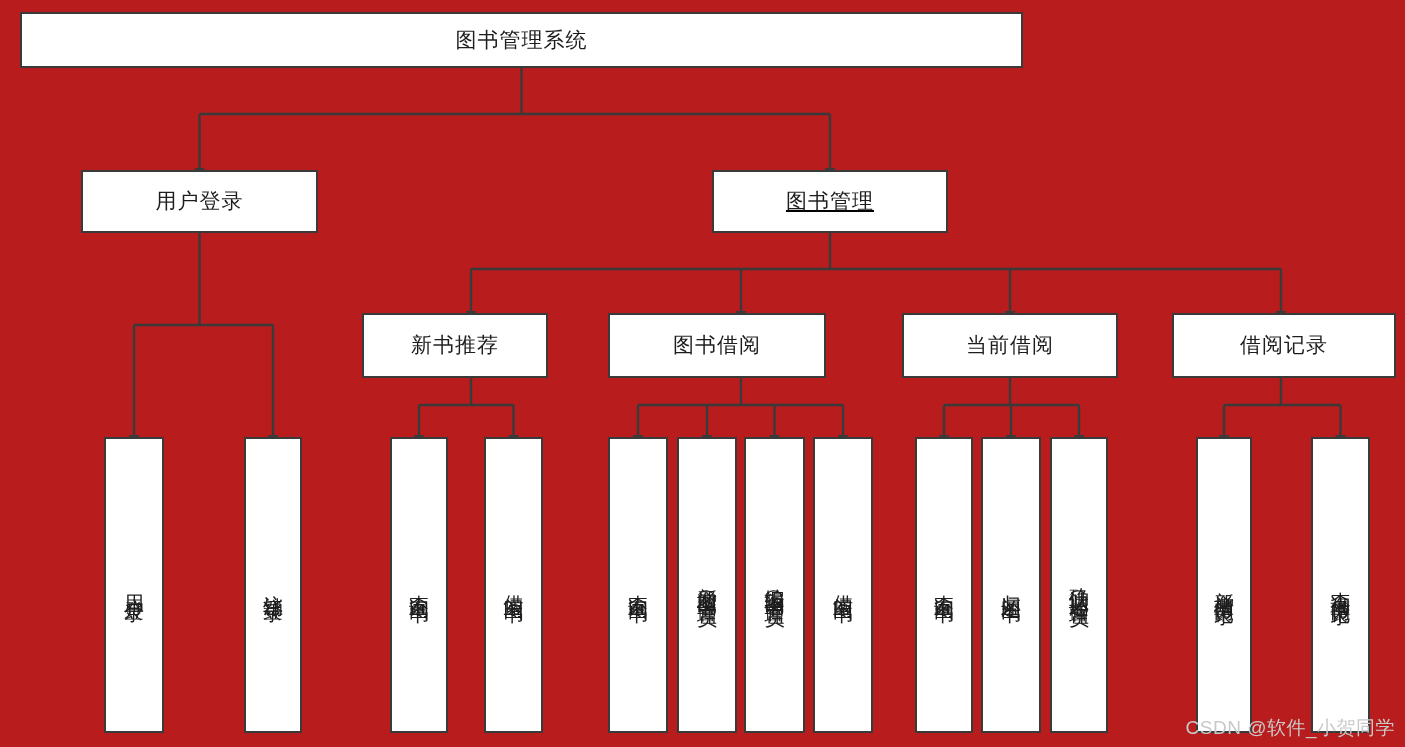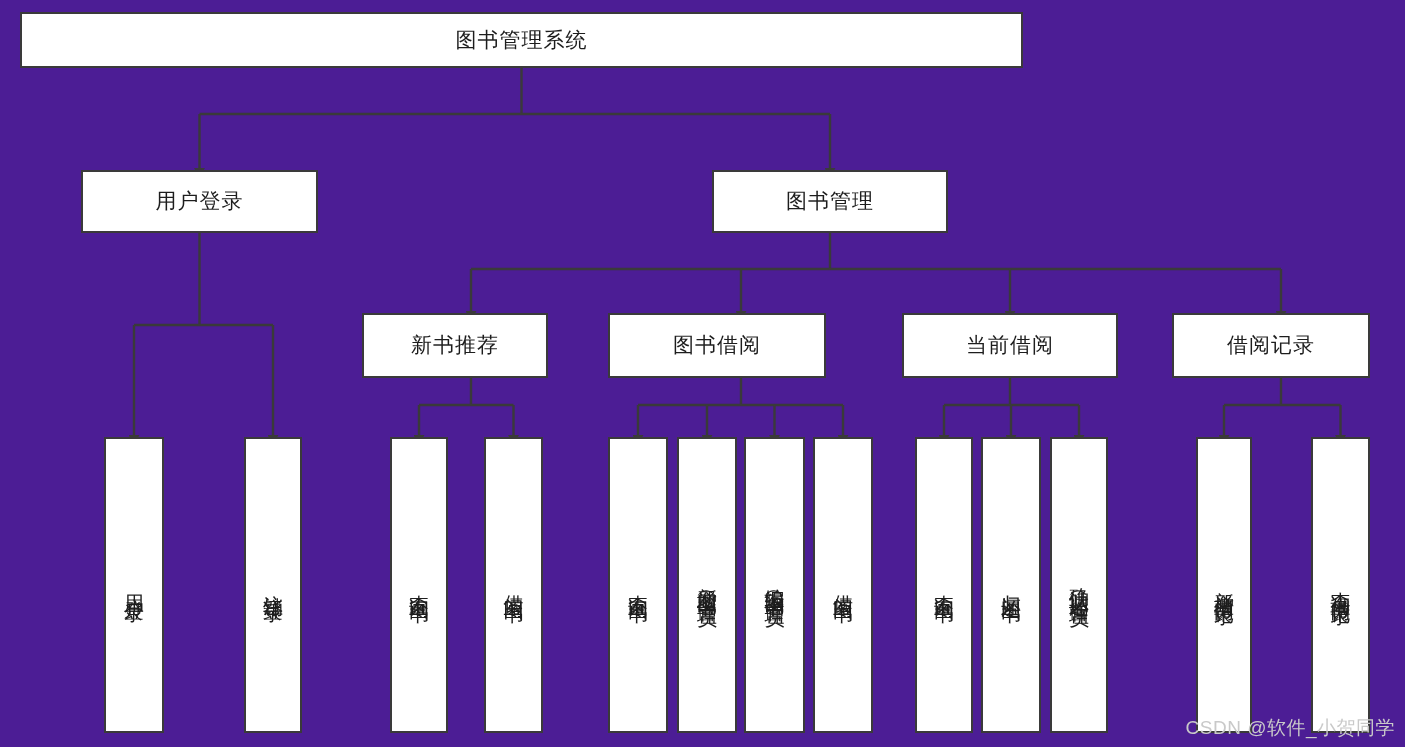--- a/index.html
+++ b/index.html
@@ -10,21 +10,21 @@
   body {
     width: 1405px;
     height: 747px;
     font-family: "Liberation Sans", "DejaVu Sans", sans-serif;
     overflow: hidden;
   }
   #diagram-root {
     position: relative;
     width: 1405px;
     height: 747px;
-    background: #4c1d95;
+    background: #b91c1c;
   }
   svg.wires {
     position: absolute;
     left: 0;
     top: 0;
     width: 1405px;
     height: 747px;
     pointer-events: none;
   }
   .node {
@@ -113,33 +113,33 @@
       </g>
   </svg>
 
   <div id="node-layer">
       <div class="node level0" style="left: 20px; top: 12px; width: 1003px; height: 56px;">
         <span class="node-label">图书管理系统</span>
       </div>
       <div class="node level1" style="left: 81px; top: 170px; width: 237px; height: 63px;">
         <span class="node-label">用户登录</span>
       </div>
-      <div class="node level1" style="left: 712px; top: 170px; width: 236px; height: 63px;">
+      <div class="node level1" style="left: 712px; top: 170px; width: 236px; height: 63px; text-decoration: underline;">
         <span class="node-label">图书管理</span>
       </div>
       <div class="node level2" style="left: 362px; top: 313px; width: 186px; height: 65px;">
         <span class="node-label">新书推荐</span>
       </div>
       <div class="node level2" style="left: 608px; top: 313px; width: 218px; height: 65px;">
         <span class="node-label">图书借阅</span>
       </div>
       <div class="node level2" style="left: 902px; top: 313px; width: 216px; height: 65px;">
         <span class="node-label">当前借阅</span>
       </div>
-      <div class="node level2" style="left: 1172px; top: 313px; width: 198px; height: 65px;">
+      <div class="node level2" style="left: 1172px; top: 313px; width: 224px; height: 65px;">
         <span class="node-label">借阅记录</span>
       </div>
       <div class="node level3 leaf" style="left: 104px; top: 437px; width: 60px; height: 296px;">
         <span class="node-label">用户登录</span>
       </div>
       <div class="node level3 leaf" style="left: 244px; top: 437px; width: 58px; height: 296px;">
         <span class="node-label">注销登录</span>
       </div>
       <div class="node level3 leaf" style="left: 390px; top: 437px; width: 58px; height: 296px;">
         <span class="node-label">查询图书</span>

